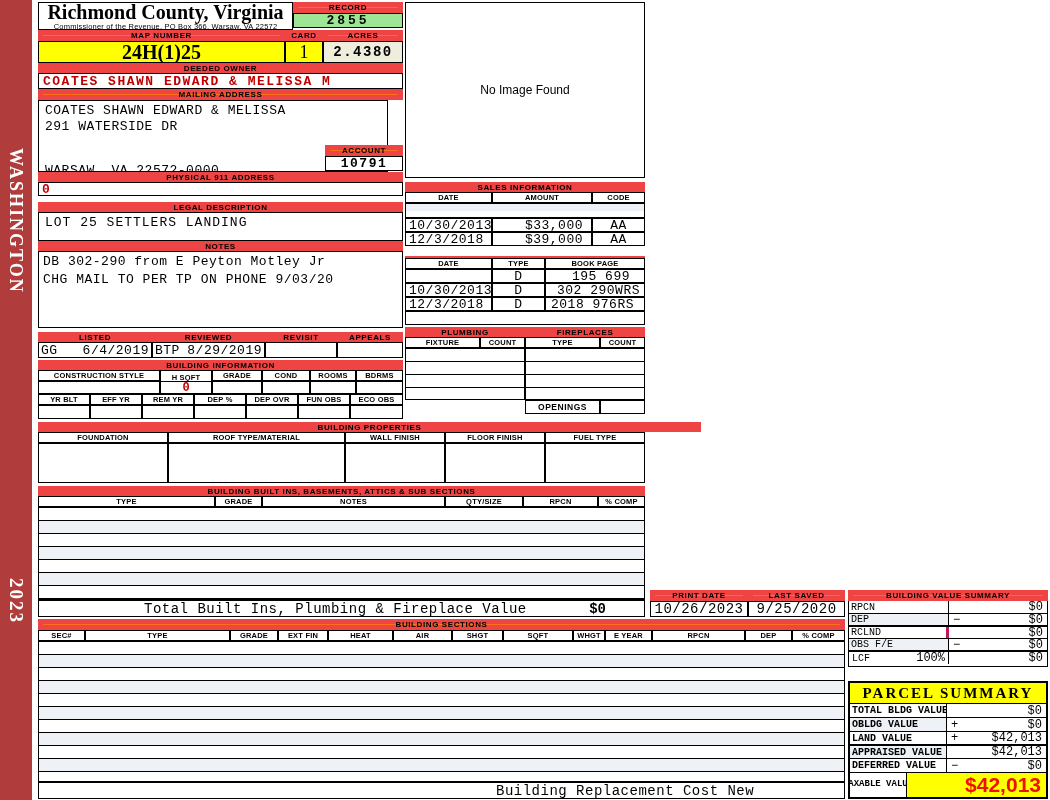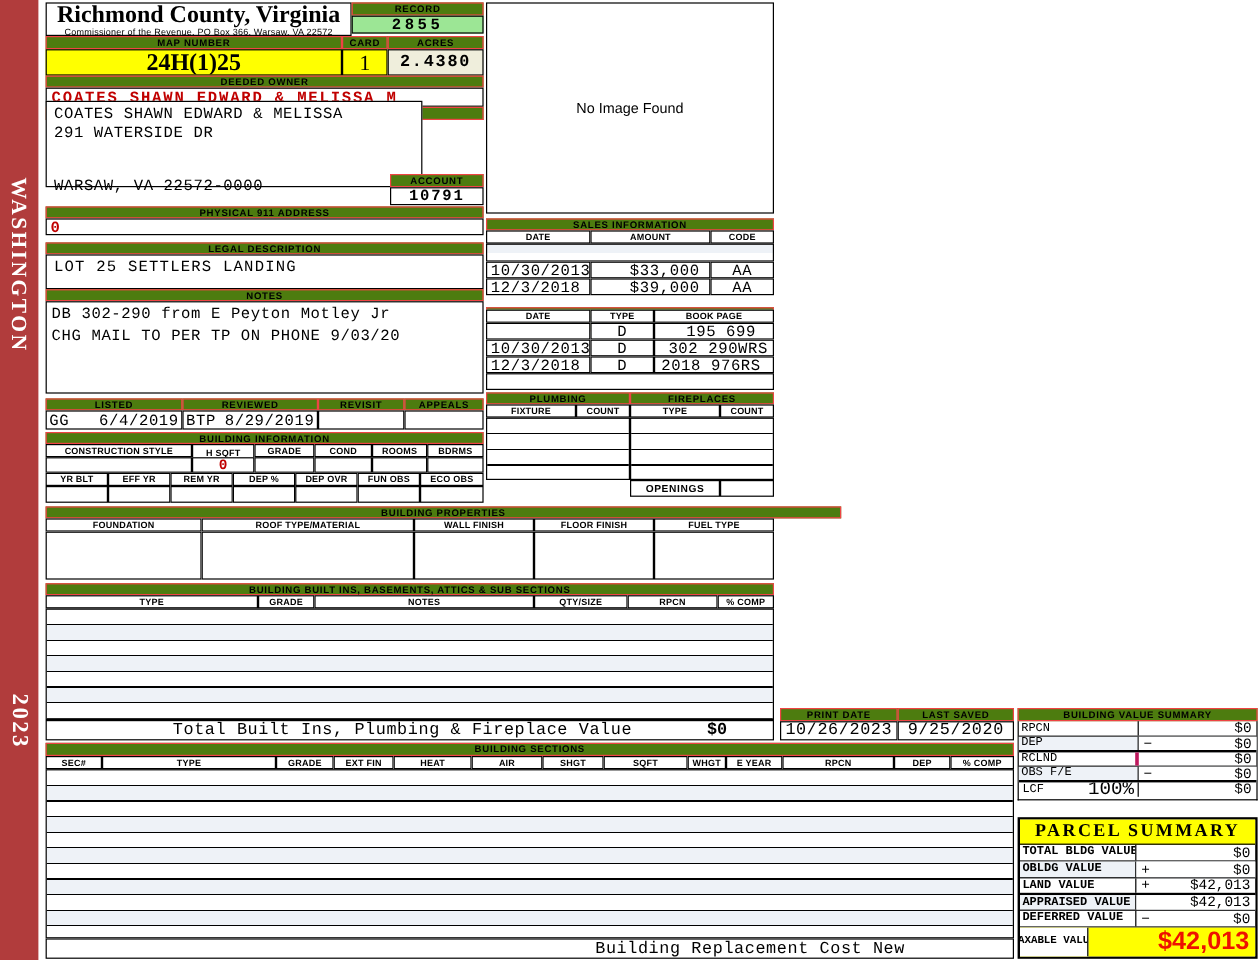--- a/index.html
+++ b/index.html
@@ -1,19 +1,19 @@
 <!DOCTYPE html>
 <html><head>
 <meta charset="utf-8">
 <style>
   *{margin:0;padding:0;box-sizing:border-box}
   html,body{width:1050px;height:800px}
   body{position:relative;background:#fff;font-family:"Liberation Sans",sans-serif;overflow:hidden}
   .abs{position:absolute;box-sizing:border-box}
-  .hdr{background:#4d7c0f;border:1px solid #ef4444;font:bold 8px "Liberation Sans",sans-serif;letter-spacing:.6px;display:flex;align-items:center;justify-content:center;white-space:nowrap}
+  .hdr{background:#f97316;border:5px solid #ef4444;font:bold 8px "Liberation Sans",sans-serif;letter-spacing:.6px;display:flex;align-items:center;justify-content:center;white-space:nowrap}
   .th{background:#fff;border:1px solid #000;font:bold 7.5px "Liberation Sans",sans-serif;letter-spacing:.2px;display:flex;align-items:center;justify-content:center;white-space:nowrap;overflow:hidden}
   .cell{background:#fff;border:1px solid #000}
   .vc{display:flex;align-items:center;white-space:nowrap;overflow:hidden}
   .ctr{justify-content:center}
   .rt{justify-content:flex-end}
   .red{color:#C00000}
   .d13{font:13px "Liberation Mono",monospace;letter-spacing:.5px}
   .d14{font:14px "Liberation Mono",monospace;letter-spacing:.5px}
   .stripes{border:1px solid #000;background:repeating-linear-gradient(180deg,#fff 0 12px,#000 12px 13px,#EEF2F7 13px 25px,#000 25px 26px)}
   .whtrows{border:1px solid #000;background:repeating-linear-gradient(180deg,#fff 0 12px,#000 12px 13px)}
@@ -40,21 +40,21 @@
 <div class="abs hdr" style="left:285px;top:30px;width:38px;height:11px">CARD</div>
 <div class="abs hdr" style="left:323px;top:30px;width:80px;height:11px">ACRES</div>
 <div class="abs cell vc ctr" style="left:38px;top:41px;width:247px;height:22px;background:#FFFF00;font:bold 20px 'Liberation Serif',serif">24H(1)25</div>
 <div class="abs cell vc ctr" style="left:285px;top:41px;width:38px;height:22px;background:#FFFF00;font:18px 'Liberation Serif',serif">1</div>
 <div class="abs cell vc ctr" style="left:323px;top:41px;width:80px;height:22px;background:#EFEEDC;font:bold 14px 'Liberation Mono',monospace;letter-spacing:1.5px">2.4380</div>
 
 <div class="abs hdr" style="left:38px;top:63px;width:365px;height:10px">DEEDED OWNER</div>
 <div class="abs cell vc red" style="left:38px;top:73px;width:365px;height:16px;font:bold 13px 'Liberation Mono',monospace;letter-spacing:1.5px;padding-left:4px">COATES SHAWN EDWARD &amp; MELISSA M</div>
 
 <div class="abs hdr" style="left:38px;top:89px;width:365px;height:11px">MAILING ADDRESS</div>
-<div class="abs cell" style="left:38px;top:84px;width:314px;height:72px">
+<div class="abs cell" style="left:38px;top:100px;width:350px;height:72px">
   <div class="d13" style="padding:2px 0 0 6px">COATES SHAWN EDWARD &amp; MELISSA</div>
   <div class="d13" style="padding:1px 0 0 6px">291 WATERSIDE DR</div>
   <div class="d13" style="padding:29px 0 0 6px">WARSAW, VA 22572-0000</div>
 </div>
 <div class="abs hdr" style="left:325px;top:145px;width:78px;height:11px">ACCOUNT</div>
 <div class="abs cell vc ctr" style="left:325px;top:156px;width:78px;height:15px;font:bold 13px 'Liberation Mono',monospace;letter-spacing:1.5px">10791</div>
 
 <div class="abs hdr" style="left:38px;top:172px;width:365px;height:10px">PHYSICAL 911 ADDRESS</div>
 <div class="abs cell vc red" style="left:38px;top:182px;width:365px;height:14px;font:bold 13px 'Liberation Mono',monospace;padding-left:3px">0</div>
 
@@ -208,21 +208,21 @@
   <div style="display:flex;height:13px;border-bottom:2px solid #000;background:#EEF2F7">
     <div class="vc" style="width:100px;border-right:1px solid #000;font:10px 'Liberation Mono',monospace;padding-left:2px">OBS F/E</div>
     <div class="vc" style="flex:1;justify-content:space-between;font:12px 'Liberation Mono',monospace;padding:0 4px;background:#fff">
         <span>−</span>
         <span>$0</span>
       </div>
   </div>
   <div style="display:flex;height:12px">
     <div class="vc" style="width:100px;border-right:1px solid #000;justify-content:space-between;font:10px 'Liberation Mono',monospace;padding:0 3px">
         <span>LCF</span>
-        <span style="font-size:16px">100%</span>
+        <span style="font-size:12px">100%</span>
       </div>
     <div class="vc" style="flex:1;justify-content:space-between;font:12px 'Liberation Mono',monospace;padding:0 4px">
         <span></span>
         <span>$0</span>
       </div>
   </div>
 </div>
 
 <div class="abs hdr" style="left:38px;top:619px;width:807px;height:11px">BUILDING SECTIONS</div>
 <div class="abs th" style="left:38px;top:630px;width:47px;height:11px">SEC#</div>

